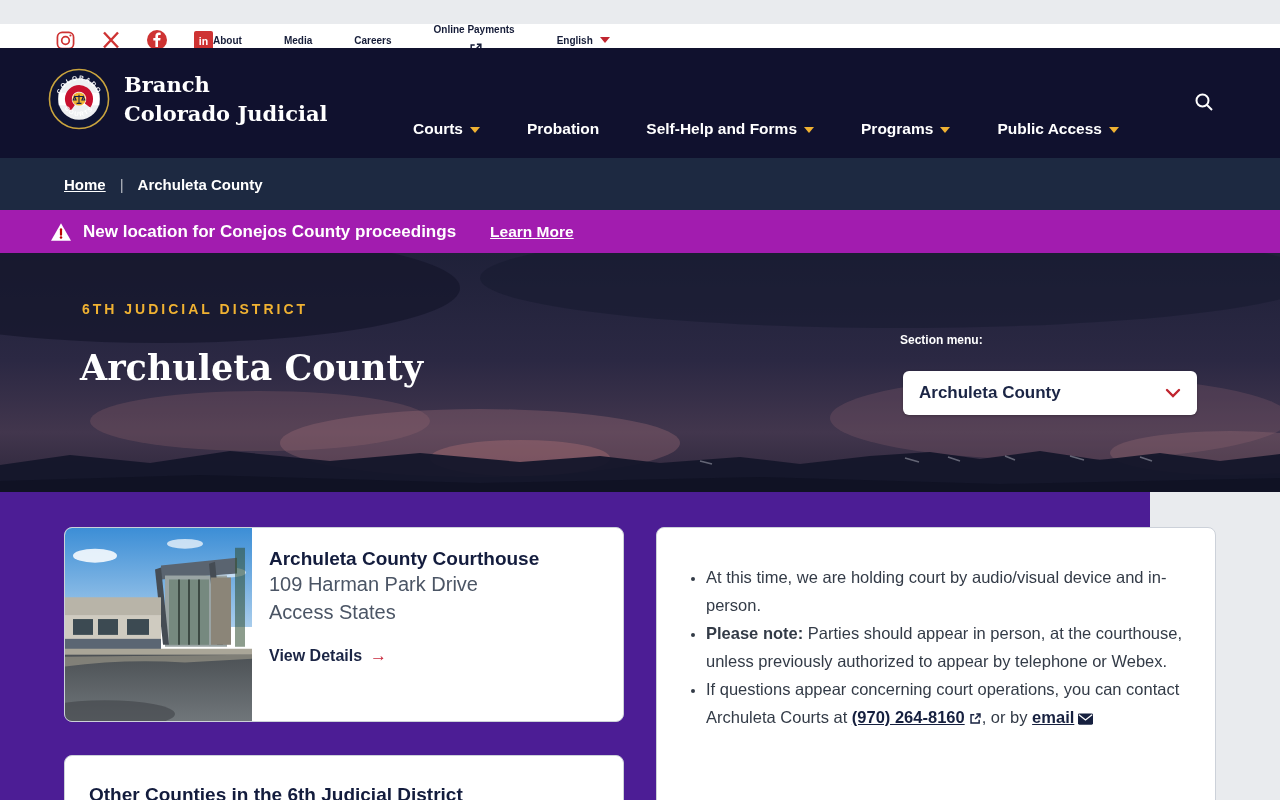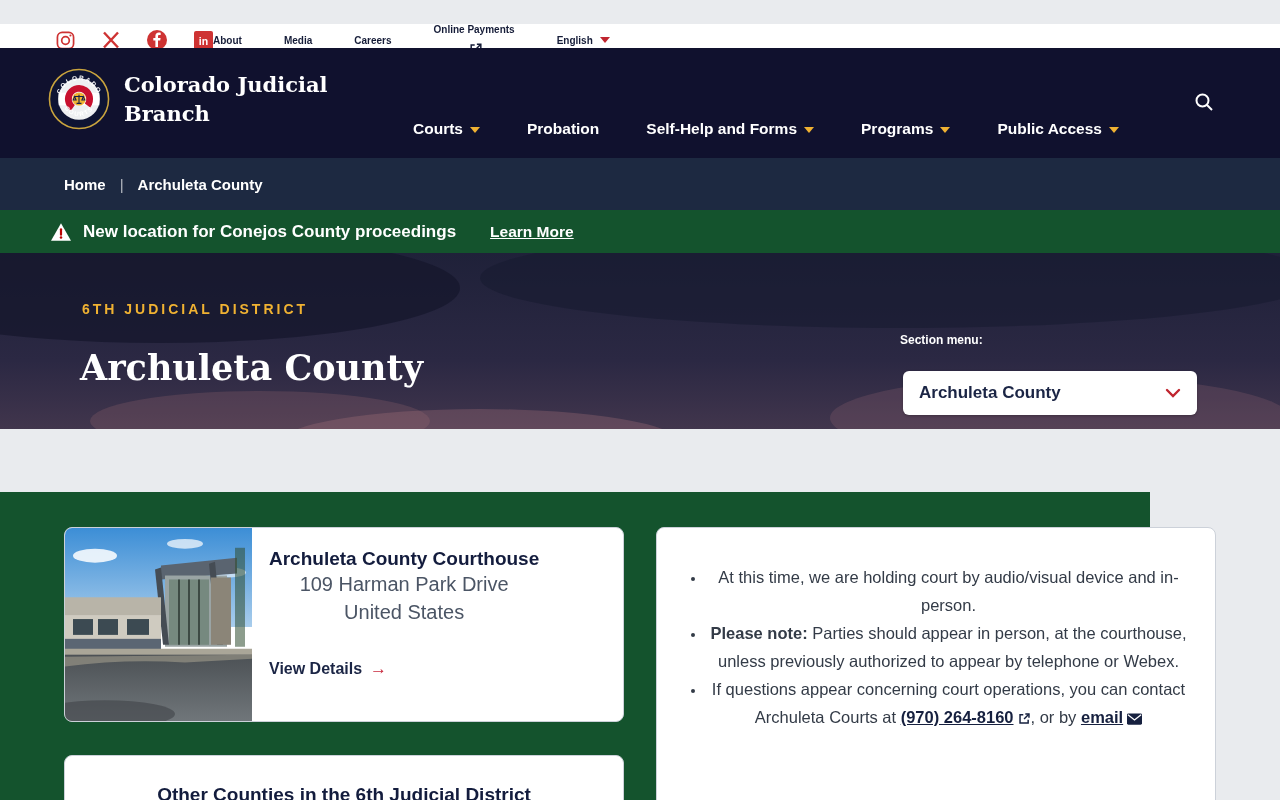--- a/index.html
+++ b/index.html
@@ -24,50 +24,50 @@
   .navmenu { position:absolute; left:413px; top:72px; width:720px; }
   .navrow { display:flex; align-items:center; column-gap:47px; }
   .navrow + .navrow { margin-top:25px; }
   .navitem { display:flex; align-items:center; gap:7px; color:#ffffff; font-size:15.5px; font-weight:700; cursor:pointer; white-space:nowrap; }
   .caret-gold { width:0; height:0; border-left:5px solid transparent; border-right:5px solid transparent; border-top:6px solid #f0b232; margin-top:2px; }
   .searchbtn { position:absolute; right:66px; top:44px; cursor:pointer; }
 
   
   .crumbbar { position:absolute; top:158px; left:0; width:1280px; height:52px; background:#1d2941;
               display:flex; align-items:center; padding-left:64px; color:#ffffff; font-size:15px; }
-  .crumb-home { font-weight:700; color:#ffffff; cursor:pointer; }
+  .crumb-home { font-weight:700; text-decoration:underline; color:#ffffff; cursor:pointer; }
   .crumb-sep { margin:0 14px; opacity:.65; }
   .crumb-cur { font-weight:600; }
 
   
-  .alertbar { position:absolute; top:210px; left:0; width:1280px; height:43px; background:#14532d;
+  .alertbar { position:absolute; top:210px; left:0; width:1280px; height:43px; background:#a21caf;
               display:flex; align-items:center; padding-left:50px; color:#ffffff; }
   .alert-msg { font-size:17px; font-weight:700; margin-left:11px; }
   .alert-link { font-size:15.5px; font-weight:700; text-decoration:underline; color:#ffffff; margin-left:34px; cursor:pointer; }
 
   
-  .hero { position:absolute; top:253px; left:0; width:1280px; height:176px; background:#0f172a; overflow:hidden; }
+  .hero { position:absolute; top:253px; left:0; width:1280px; height:239px; background:#0f172a; overflow:hidden; }
   .hero svg.bg { position:absolute; inset:0; }
   .eyebrow { position:absolute; left:82px; top:48px; color:#f0b232; font-size:14px; font-weight:700; letter-spacing:3px; }
   .hero-title { position:absolute; left:80px; top:94px; color:#ffffff; font-family:"DejaVu Serif", serif; font-weight:700; font-size:35px; }
   .secmenu-label { position:absolute; left:900px; top:80px; color:#ffffff; font-size:12px; font-weight:700; }
   .secmenu { position:absolute; left:903px; top:118px; width:294px; height:44px; background:#ffffff; border-radius:6px;
              display:flex; align-items:center; justify-content:space-between; padding:0 16px; cursor:pointer;
              box-shadow:0 1px 3px rgba(0,0,0,.25); }
   .secmenu-val { color:#1b2545; font-size:17px; font-weight:700; }
 
   
-  .main { position:absolute; top:492px; left:0; width:1150px; height:308px; background:#14532d;text-align:center; }
+  .main { position:absolute; top:492px; left:0; width:1150px; height:308px; background:#4c1d95; }
   .card { position:absolute; background:#ffffff; border:1px solid #ccd1d9; border-radius:8px; }
   .card-courthouse { left:64px; top:35px; width:560px; height:195px; display:flex; overflow:hidden; }
   .ch-photo { width:187px; height:193px; flex:0 0 187px; }
   .ch-body { padding:20px 18px 0 17px; }
   .ch-title { font-size:19px; font-weight:700; color:#131c3d; }
   .ch-addr { font-size:20px; color:#4b5565; line-height:28px; }
-  .ch-link { margin-top:33px; display:flex; align-items:center; gap:8px; font-size:16px; font-weight:700; color:#1b2545; cursor:pointer; }
+  .ch-link { margin-top:20px; display:flex; align-items:center; gap:8px; font-size:16px; font-weight:700; color:#1b2545; cursor:pointer; }
   .arrow-red { color:#c8283c; font-size:17px; font-weight:400; }
 
   .card-highlights { left:656px; top:35px; width:560px; height:420px; padding:20px 24px 0 18px; }
   .hl-title { font-family:"DejaVu Serif", serif; font-weight:700; font-size:25px; color:#131c3d; }
   .hl-list { margin:15px 0 0 0; padding-left:31px; }
   .hl-list li { font-size:16.5px; color:#333b47; line-height:28px; margin:0; }
   .hl-list li::marker { color:#333b47; font-size:14px; }
   .hl-bold { font-weight:700; }
   .hl-link { font-weight:700; color:#16203f; text-decoration:underline; cursor:pointer; white-space:nowrap;margin-top:20px; }
   .inline-ic { display:inline-block; vertical-align:-2px; margin-left:4px; }
@@ -139,22 +139,22 @@
       <path id="sealTop" d="M12.5 32 A19.5 19.5 0 0 1 51.5 32" fill="none"></path>
       <text font-family="Liberation Sans, sans-serif" font-size="6.6" font-weight="bold" fill="#ffffff" letter-spacing="1.6">
         <textPath href="#sealTop" startOffset="50%" text-anchor="middle">COLORADO</textPath>
       </text>
       <path id="sealBot" d="M14.5 37 A18.5 18.5 0 0 0 49.5 37" fill="none"></path>
       <text font-family="Liberation Sans, sans-serif" font-size="6.4" font-weight="bold" fill="#ffffff" letter-spacing="1.4">
         <textPath href="#sealBot" startOffset="50%" text-anchor="middle">COURTS</textPath>
       </text>
     </svg>
     <div class="brand-title">
+      <div>Branch</div>
       <div>Colorado Judicial</div>
-      <div>Branch</div>
     </div>
   </div>
 
   <div class="navmenu">
     <div class="navrow">
       <div class="navitem">
         <span>Courts</span>
         <span class="caret-gold"></span>
       </div>
       <div class="navitem">
@@ -278,21 +278,21 @@
       <rect x="0" y="122" width="187" height="8" fill="#aaa698"></rect>
       <rect x="0" y="128" width="187" height="67" fill="url(#road)"></rect>
       <path d="M0 140 Q60 132 120 136 L187 132 L187 128 L0 130 Z" fill="#8d8b80" opacity="0.8"></path>
       <ellipse cx="40" cy="188" rx="70" ry="14" fill="#3f4347" opacity="0.6"></ellipse>
       <rect x="170" y="20" width="10" height="100" fill="#2f4d2f" opacity="0.55"></rect>
     </svg>
     <div class="ch-body">
       <div class="ch-title">Archuleta County Courthouse</div>
       <div class="ch-addr">
         <div>109 Harman Park Drive</div>
-        <div>United States</div>
+        <div>Access States</div>
       </div>
       <a class="ch-link">
         <span>View Details</span>
         <span class="arrow-red">→</span>
       </a>
     </div>
   </div>
 
   <div class="card card-highlights">
     <ul class="hl-list">

